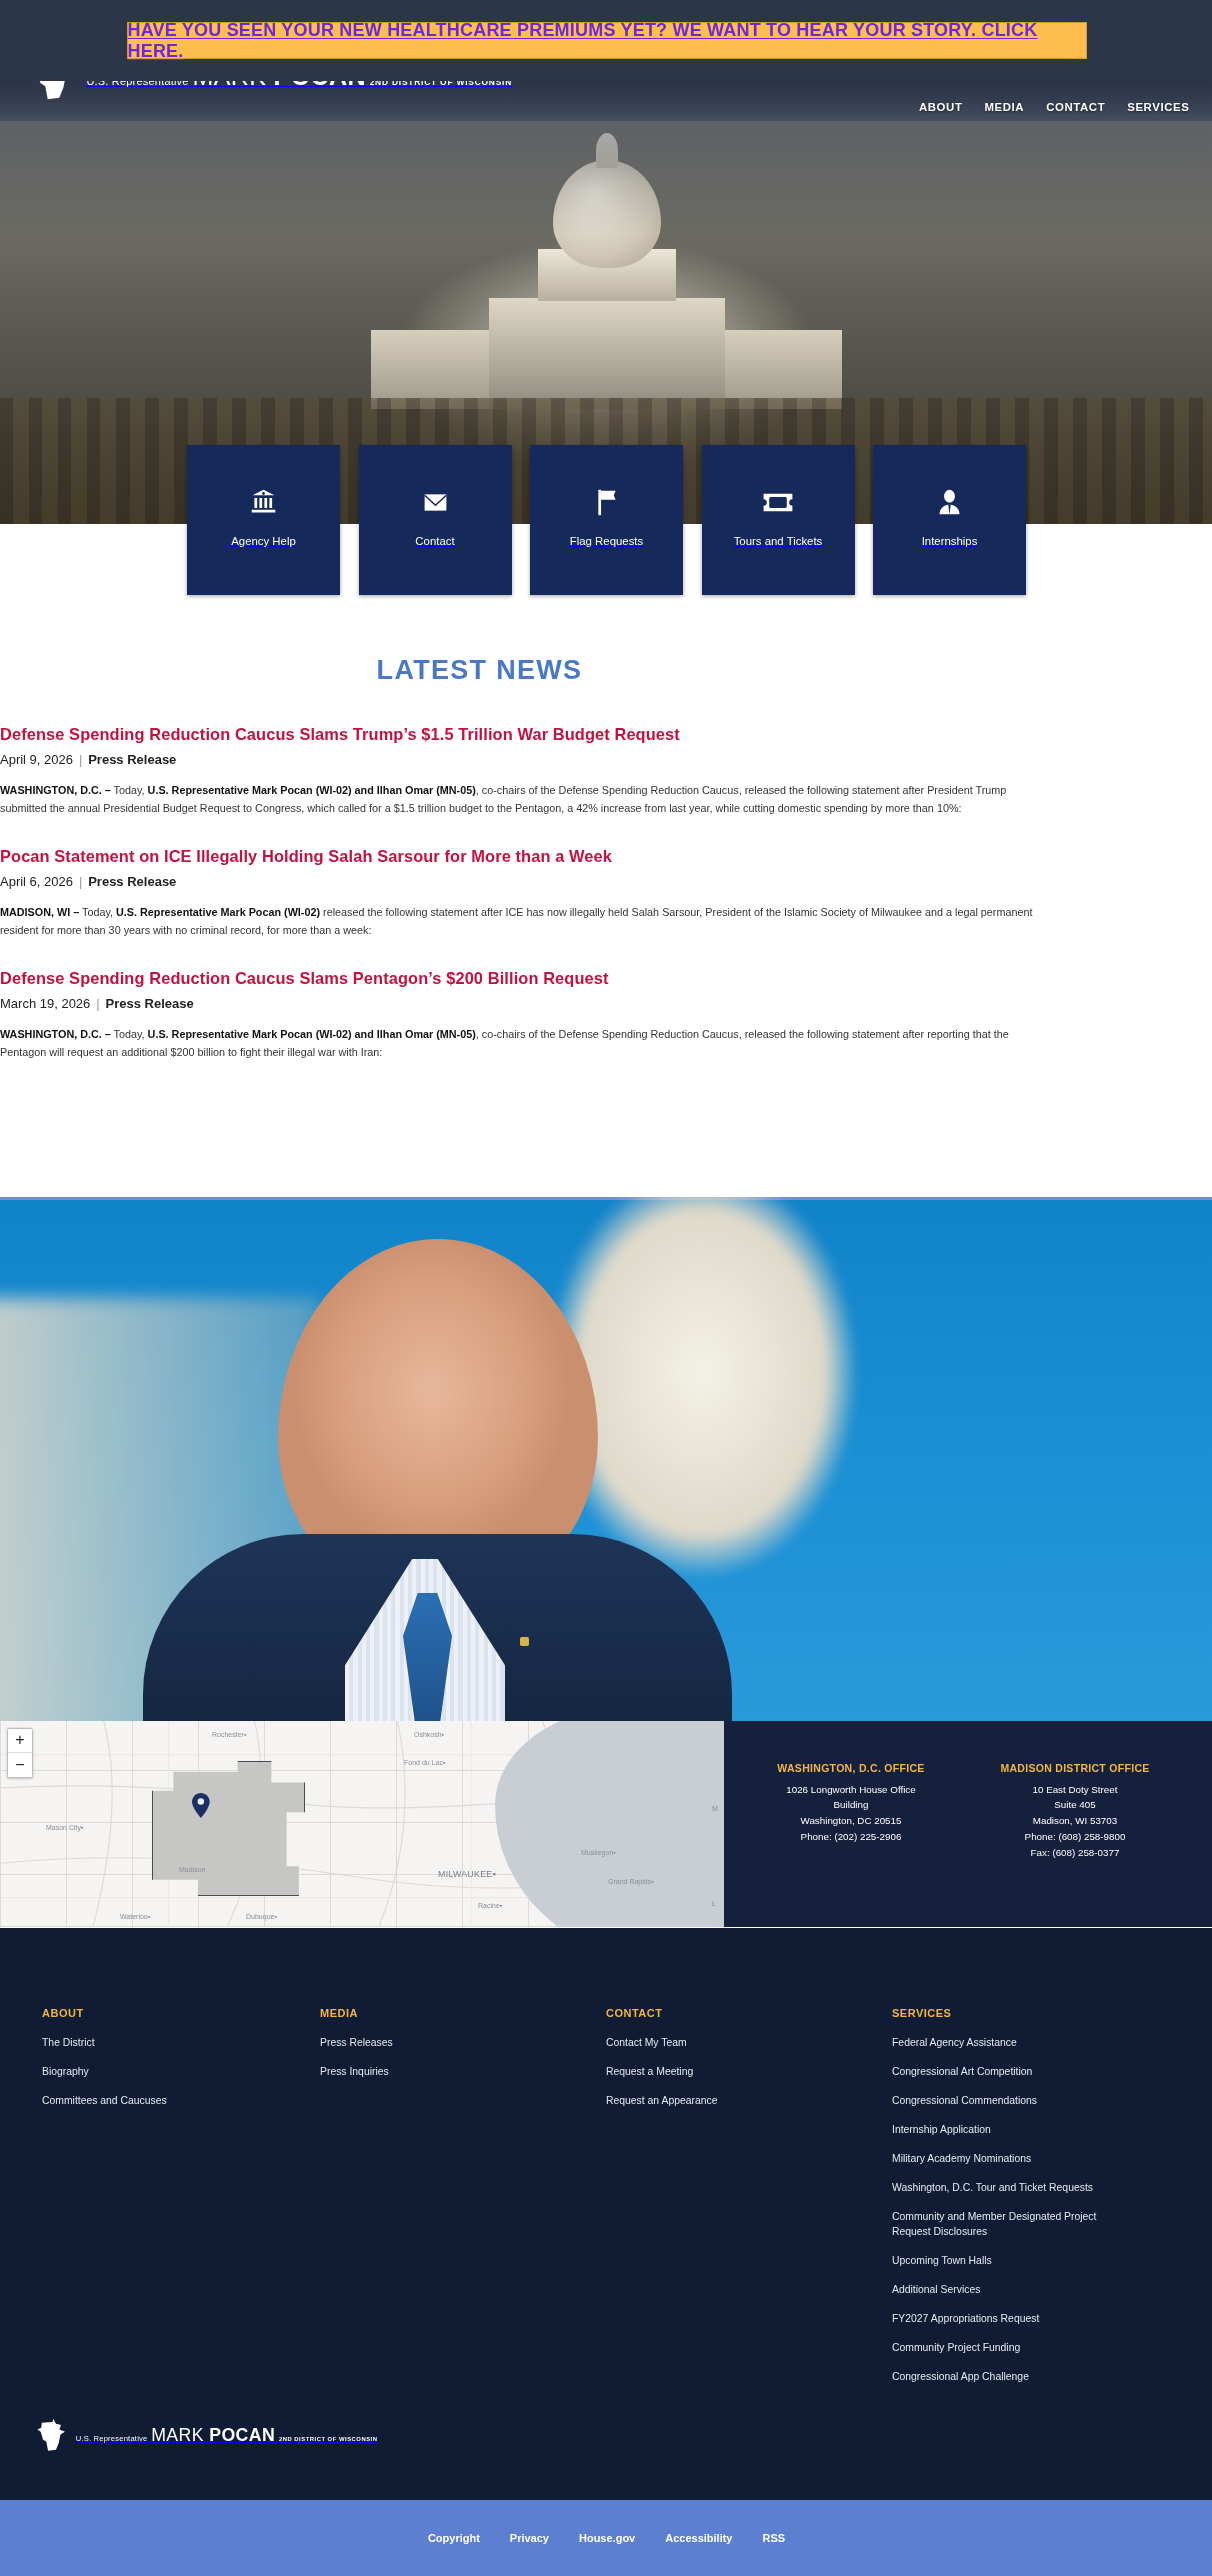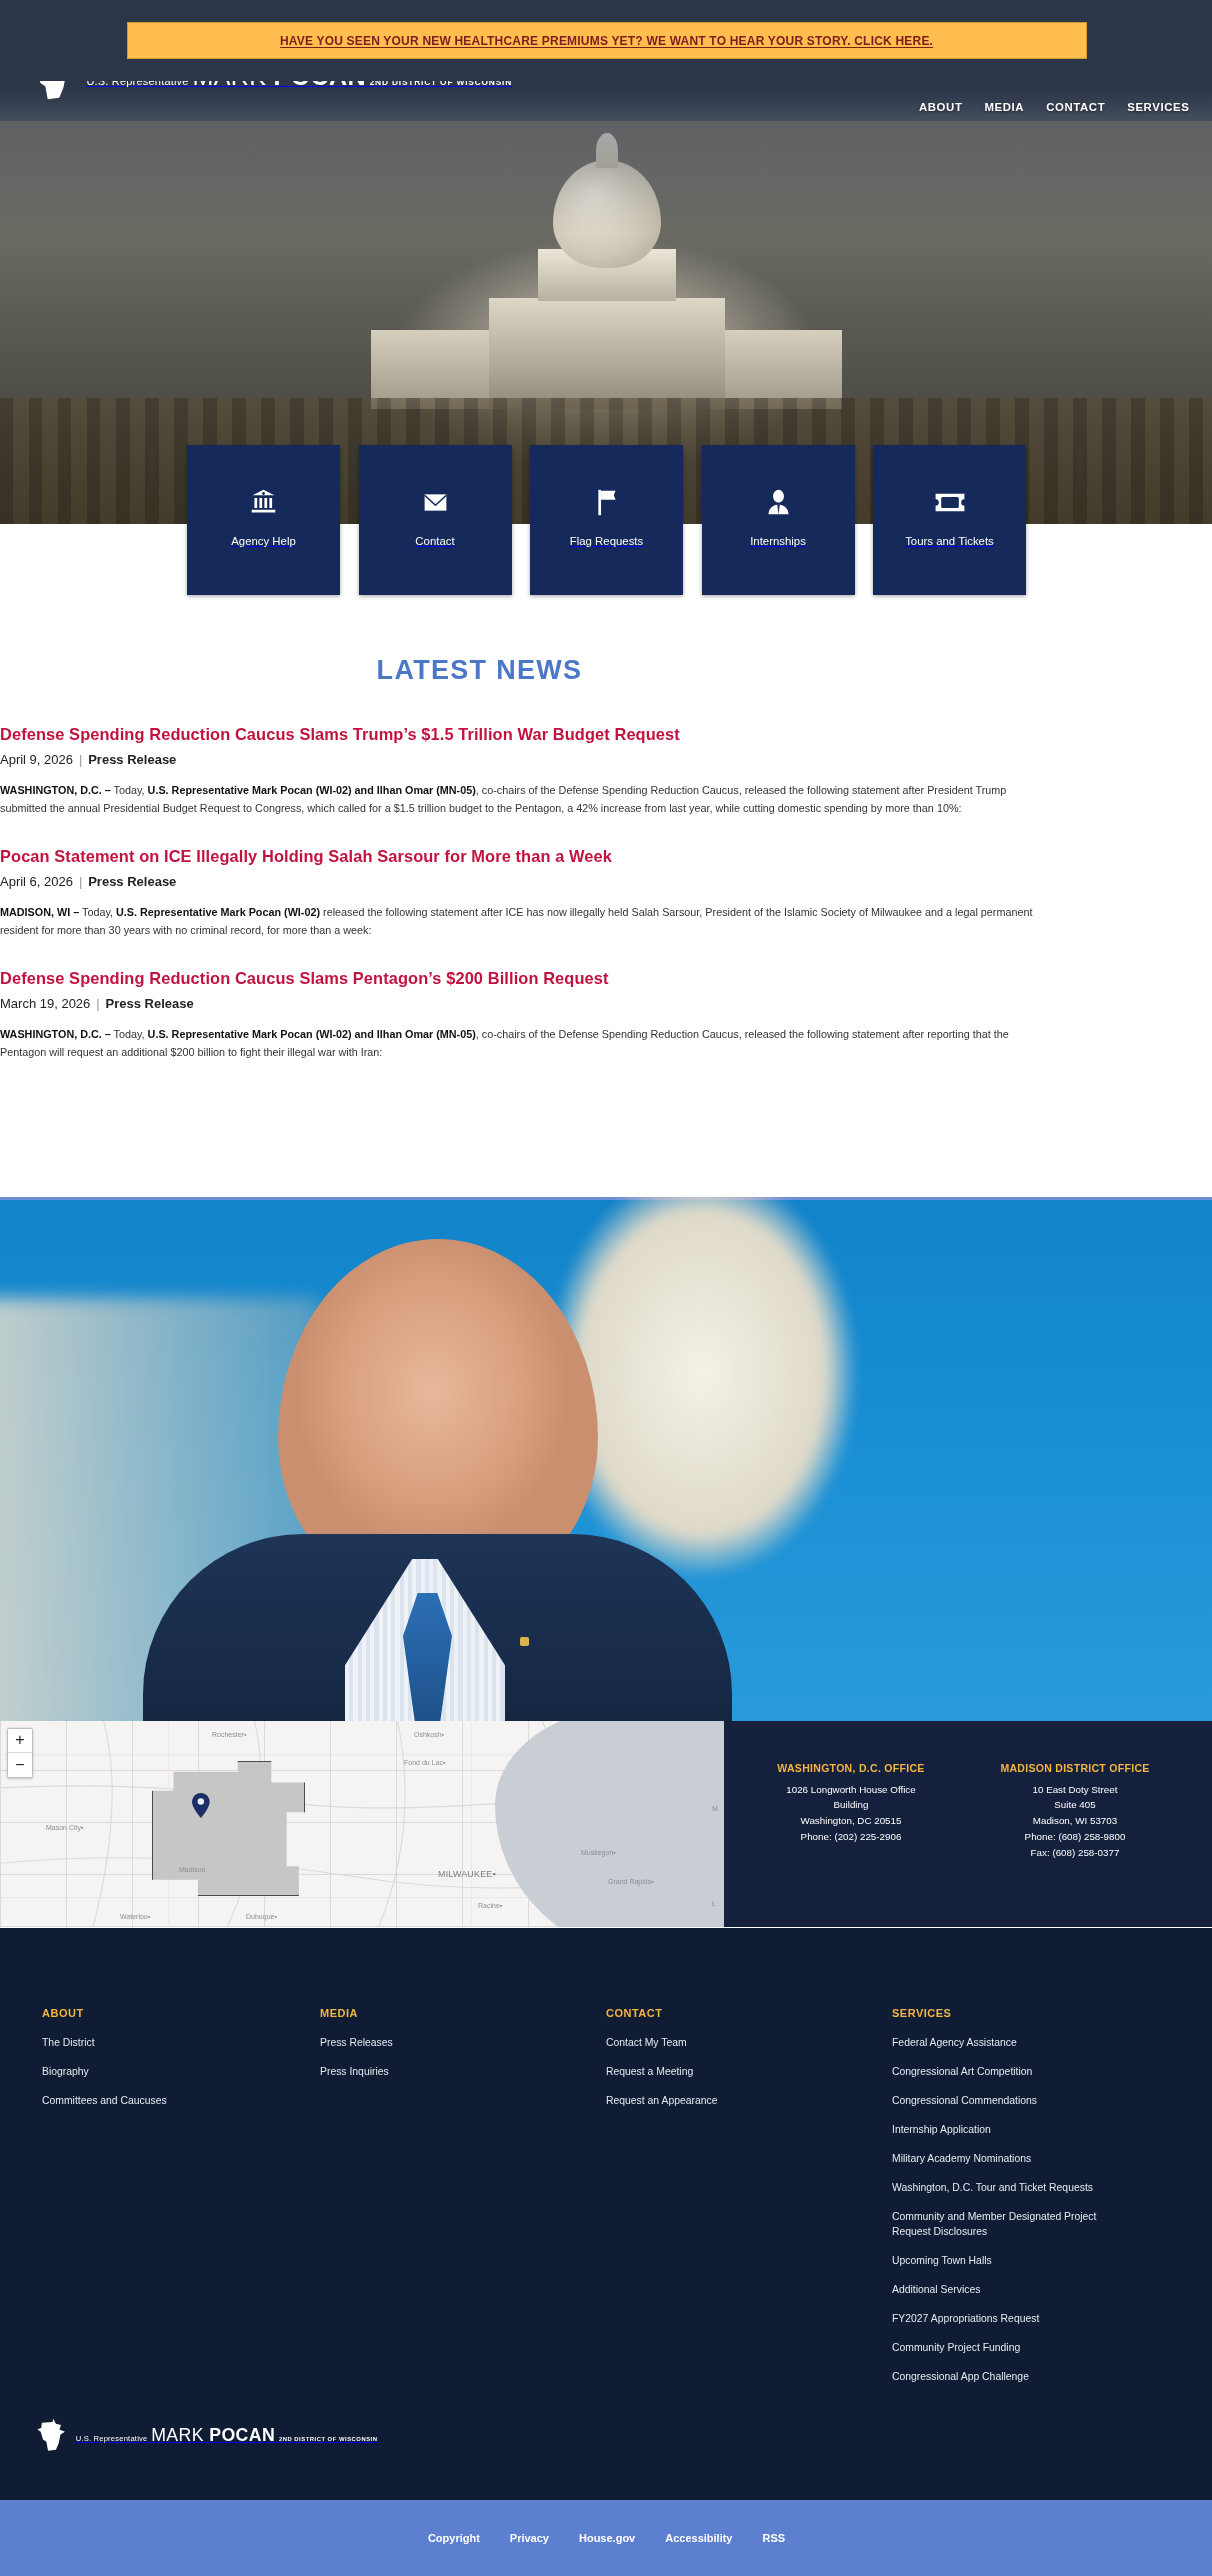--- a/index.html
+++ b/index.html
@@ -16,21 +16,21 @@
     background: #2b3648;
     display: flex; align-items: center; justify-content: center;
     z-index: 40;
   }
   .alert-bar {
     width: 960px; height: 37px; background: #ffbe4d;
     border: 0.8px solid #d49a2e;
     display: flex; align-items: center; justify-content: center;
   }
   .alert-bar a {
-    color: #7f1d1d; font-size: 12px; font-weight: 700; letter-spacing: 0.2px;
+    color: #6d28d9; font-size: 18px; font-weight: 700; letter-spacing: 0.2px;
     text-decoration: underline; text-underline-offset: 1.7px;
     font-family: "Liberation Sans", sans-serif;
   }
 
   
   .hero {
     position: absolute; top: 40px; left: 0; width: 1213px; height: 484px;
     overflow: hidden; z-index: 10;
   }
   .hero-photo { position: absolute; inset: 0; }
@@ -400,36 +400,36 @@
     <span class="ico">
       <svg width="29" height="29" viewBox="0 0 32 32">
           <path fill="#fff" d="M7 2h3v28H7z"></path>
           <path fill="#fff" d="M10 3h16l-2 5 2 5H10z"></path>
         </svg>
     </span>
     <span class="lbl">Flag Requests</span>
   </a>
   <a class="card" href="#">
     <span class="ico">
+      <svg width="32" height="29" viewBox="0 0 40 28">
+          <path fill="#fff" d="M2 3h36v7a4 4 0 000 8v7H2v-7a4 4 0 000-8z"></path>
+          <rect x="9" y="7" width="22" height="14" rx="2" fill="#15295a"></rect>
+        </svg>
+    </span>
+    <span class="lbl">Tours and Tickets</span>
+  </a>
+  <a class="card" href="#">
+    <span class="ico">
       <svg width="29" height="29" viewBox="0 0 32 32">
           <ellipse cx="16" cy="9" rx="6" ry="7" fill="#fff"></ellipse>
           <path fill="#fff" d="M5 29c0-6.5 5-10.5 11-10.5S27 22.5 27 29z"></path>
           <path fill="#15295a" d="M14.6 18.4h2.8L16 29z"></path>
         </svg>
     </span>
     <span class="lbl">Internships</span>
-  </a>
-  <a class="card" href="#">
-    <span class="ico">
-      <svg width="32" height="29" viewBox="0 0 40 28">
-          <path fill="#fff" d="M2 3h36v7a4 4 0 000 8v7H2v-7a4 4 0 000-8z"></path>
-          <rect x="9" y="7" width="22" height="14" rx="2" fill="#15295a"></rect>
-        </svg>
-    </span>
-    <span class="lbl">Tours and Tickets</span>
   </a>
 </div>
 
 <section class="news">
   <h2>LATEST NEWS</h2>
   <div class="articles">
 
     <article class="article">
       <h3>Defense Spending Reduction Caucus Slams Trump’s $1.5 Trillion War Budget Request</h3>
       <div class="meta">

